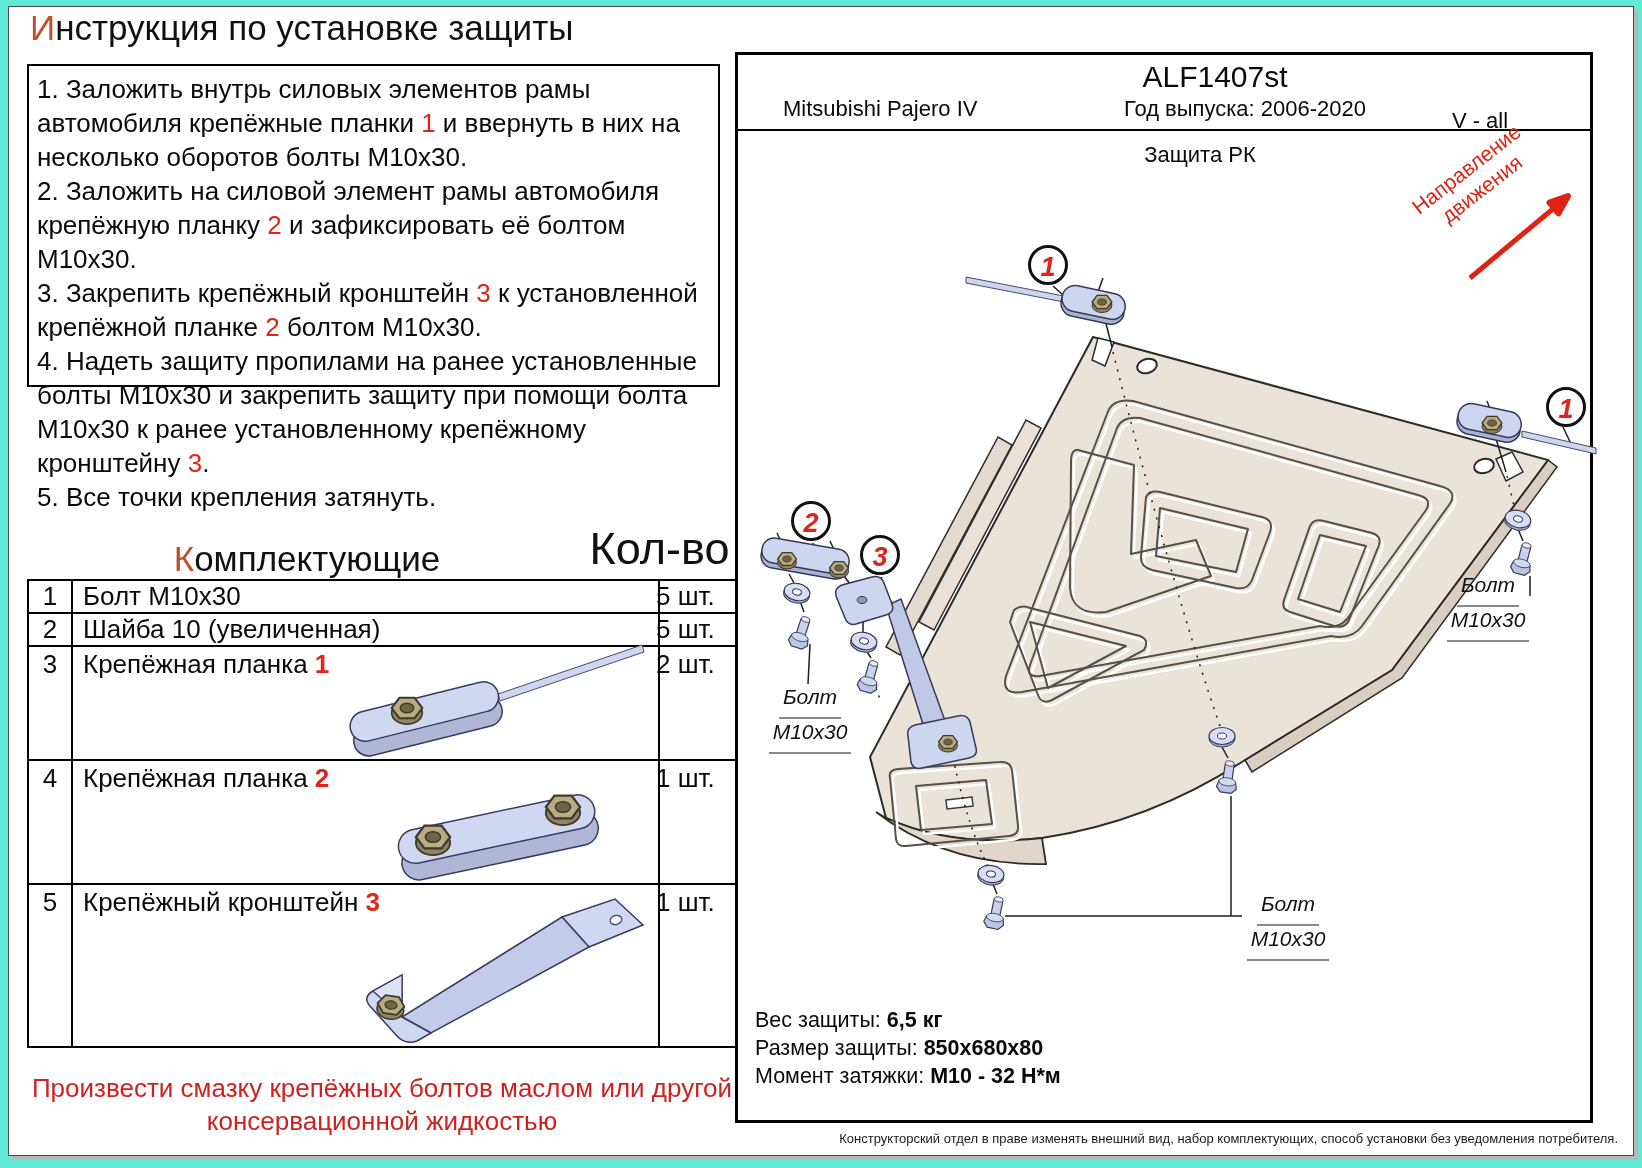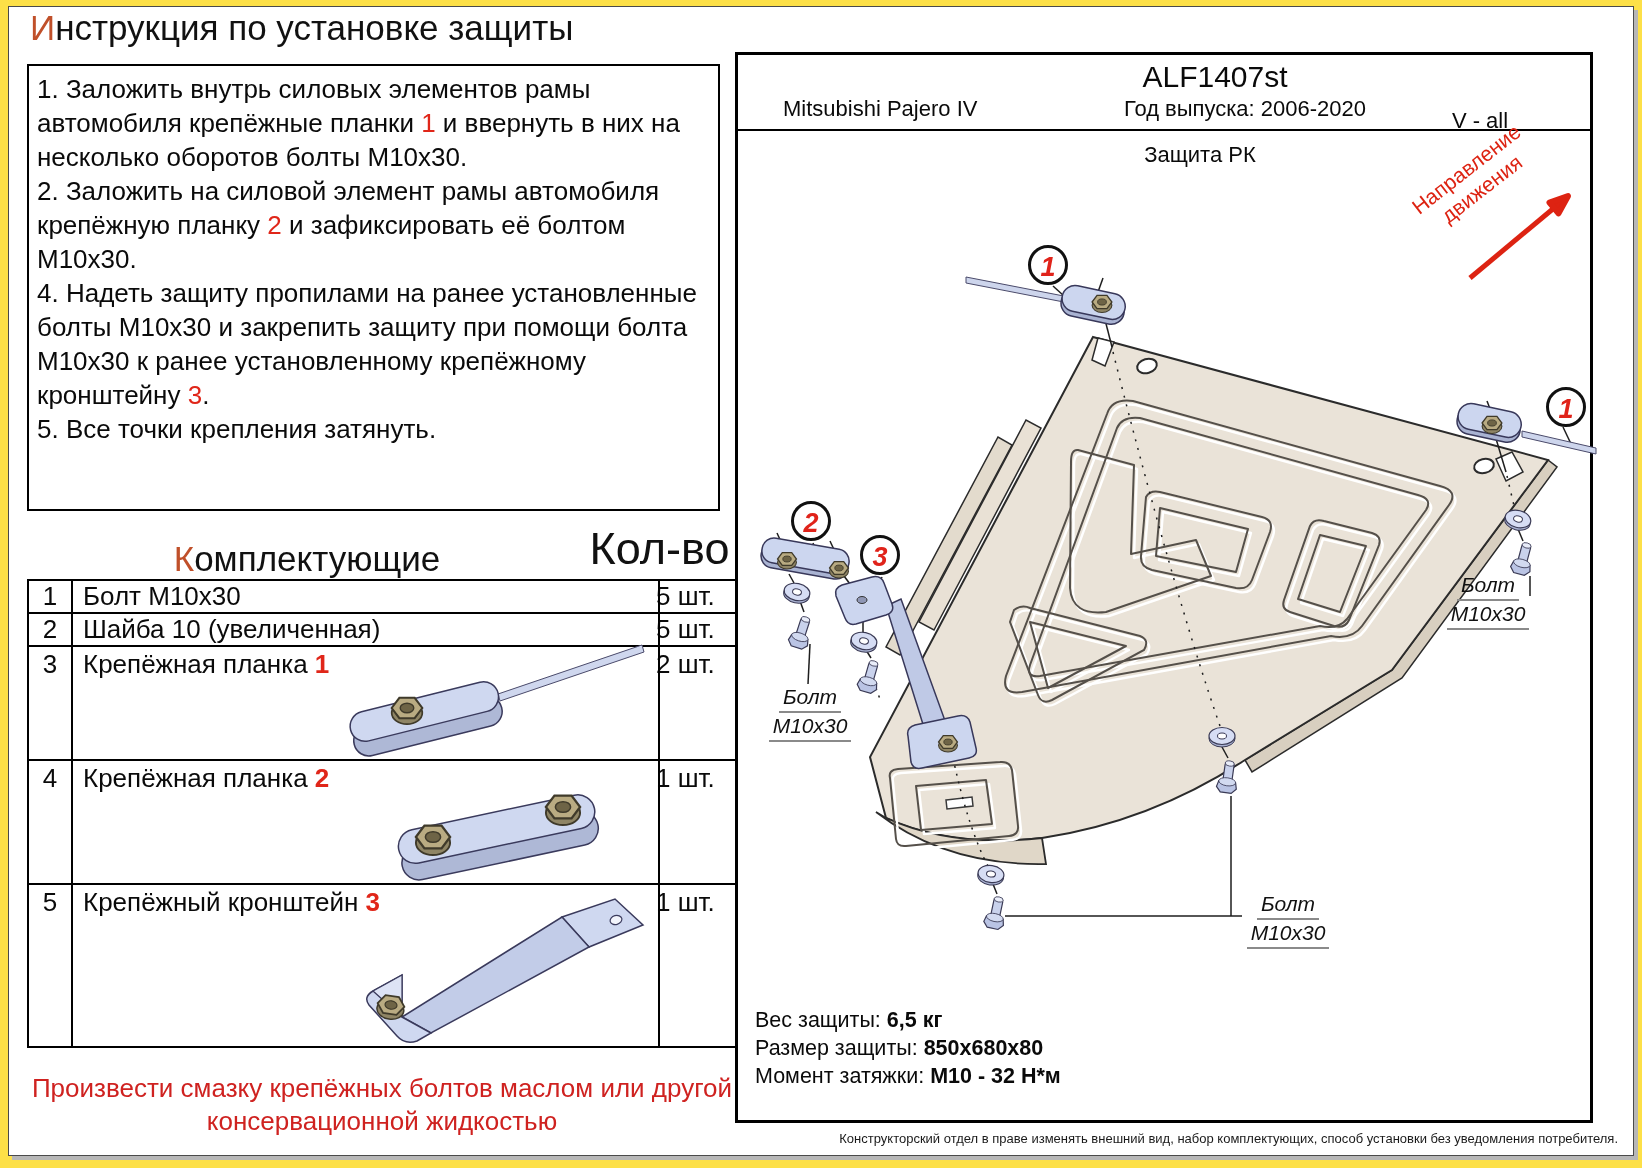--- a/index.html
+++ b/index.html
@@ -1,23 +1,23 @@
 <!DOCTYPE html>
 <html><head>
 <meta charset="utf-8">
 <style>
   html,body{margin:0;padding:0;background:#ffffff;font-family:"Liberation Sans","DejaVu Sans",sans-serif;}
-  .stage{position:relative;width:1642px;height:1168px;background:#fde047;overflow:hidden;}
+  .stage{position:relative;width:1642px;height:1168px;background:#5eead4;overflow:hidden;}
   .sheet{position:absolute;left:8px;top:6px;width:1624px;height:1148px;border:1px solid #4a4a4a;
          box-shadow:4px 4px 0 #b7b7b7;background:#ffffff;}
   .abs{position:absolute;}
   
   .title{left:30px;top:8px;font-size:35px;color:#111;white-space:nowrap;letter-spacing:0;}
   .title .lead{color:#c0502a;}
-  .instr-box{left:27px;top:64px;width:693px;height:447px;border:2px solid #000;box-sizing:border-box;
+  .instr-box{left:27px;top:64px;width:693px;height:323px;border:2px solid #000;box-sizing:border-box;
              padding:6px 8px 0 8px;font-size:26px;line-height:34px;color:#0a0a0a;}
   .instr-box p{margin:0;}
   .rednum{color:#e02619;}
   .heading-row{left:27px;top:523px;width:710px;height:50px;}
   .h-comp{position:absolute;left:0;top:16px;width:560px;text-align:center;font-size:35px;color:#111;}
   .h-comp .lead{color:#c0502a;}
   .h-qty{position:absolute;left:555px;top:0;width:155px;text-align:center;font-size:45px;color:#111;}
   .ptable{left:27px;top:579px;width:710px;height:469px;border:2px solid #000;box-sizing:border-box;background:#fff;}
   .vline{position:absolute;top:0;bottom:0;width:2px;background:#000;}
   .trow{position:relative;display:flex;box-sizing:border-box;}
@@ -36,21 +36,21 @@
   .p-model{left:783px;top:96px;font-size:22px;color:#0a0a0a;}
   .p-years{left:1085px;top:96px;width:320px;text-align:center;font-size:22px;color:#0a0a0a;}
   .p-version{left:1425px;top:108px;width:110px;text-align:center;font-size:22px;color:#0a0a0a;}
   .p-divider{left:735px;top:129px;width:858px;height:0;border-top:2px solid #000;}
   .p-product{left:1020px;top:142px;width:360px;text-align:center;font-size:22px;color:#0a0a0a;}
   .direction{left:1396px;top:150px;width:178px;height:86px;transform:rotate(-38deg);
              color:#dd2312;font-size:21px;line-height:25px;text-align:center;}
   .callout{width:40px;height:40px;border:3px solid #111;border-radius:50%;background:#fff;
            color:#e0231a;font-size:27px;font-style:italic;font-weight:bold;text-align:center;line-height:38px;box-sizing:border-box;}
   .bolt-label{font-style:italic;font-size:21px;color:#111;text-align:center;line-height:26px;}
-  .bolt-label span{display:inline-block;border-bottom:2px solid #8a8a8a;padding:0 4px 1px 4px;}
+  .bolt-label span{display:inline-block;border-bottom:2px solid #8a8a8a;padding:0 4px 7px 4px;}
   .specs{left:755px;top:1006px;font-size:21.5px;line-height:28px;color:#0a0a0a;}
   .specs b{font-weight:bold;}
   .fine-print{top:1131px;right:24px;width:900px;text-align:right;font-size:13px;color:#1a1a1a;}
   svg{display:block;}
   .overlay{position:absolute;left:0;top:0;pointer-events:none;}
 </style>
 </head>
 <body>
 
 <div class="stage">
@@ -88,20 +88,21 @@
         <path d="M916,786 L986,780 L992,824 L921,830 Z" stroke-linejoin="round"></path>
       </g>
     </defs>
   </svg>
 
   <div class="abs title"><span class="lead">И</span><span>нструкция по установке защиты</span></div>
 
   <div class="abs instr-box">
     <p class="step"><span>1. Заложить внутрь силовых элементов рамы автомобиля крепёжные планки </span><span class="rednum">1</span><span> и ввернуть в них на несколько оборотов болты М10х30.</span></p>
     <p class="step"><span>2. Заложить на силовой элемент рамы автомобиля крепёжную планку </span><span class="rednum">2</span><span> и зафиксировать её болтом М10х30.</span></p>
+    <p class="step"><span>3. Закрепить крепёжный кронштейн </span><span class="rednum">3</span><span> к установленной крепёжной планке </span><span class="rednum">2</span><span> болтом М10х30.</span></p>
     <p class="step"><span>4. Надеть защиту пропилами на ранее установленные болты М10х30 и закрепить защиту при помощи болта М10х30 к ранее установленному крепёжному кронштейну </span><span class="rednum">3</span><span>.</span></p>
     <p class="step"><span>5. Все точки крепления затянуть.</span></p>
   </div>
 
   <div class="abs heading-row">
     <div class="h-comp"><span class="lead">К</span><span>омплектующие</span></div>
     <div class="h-qty">Кол-во</div>
   </div>
 
   <div class="abs ptable">

